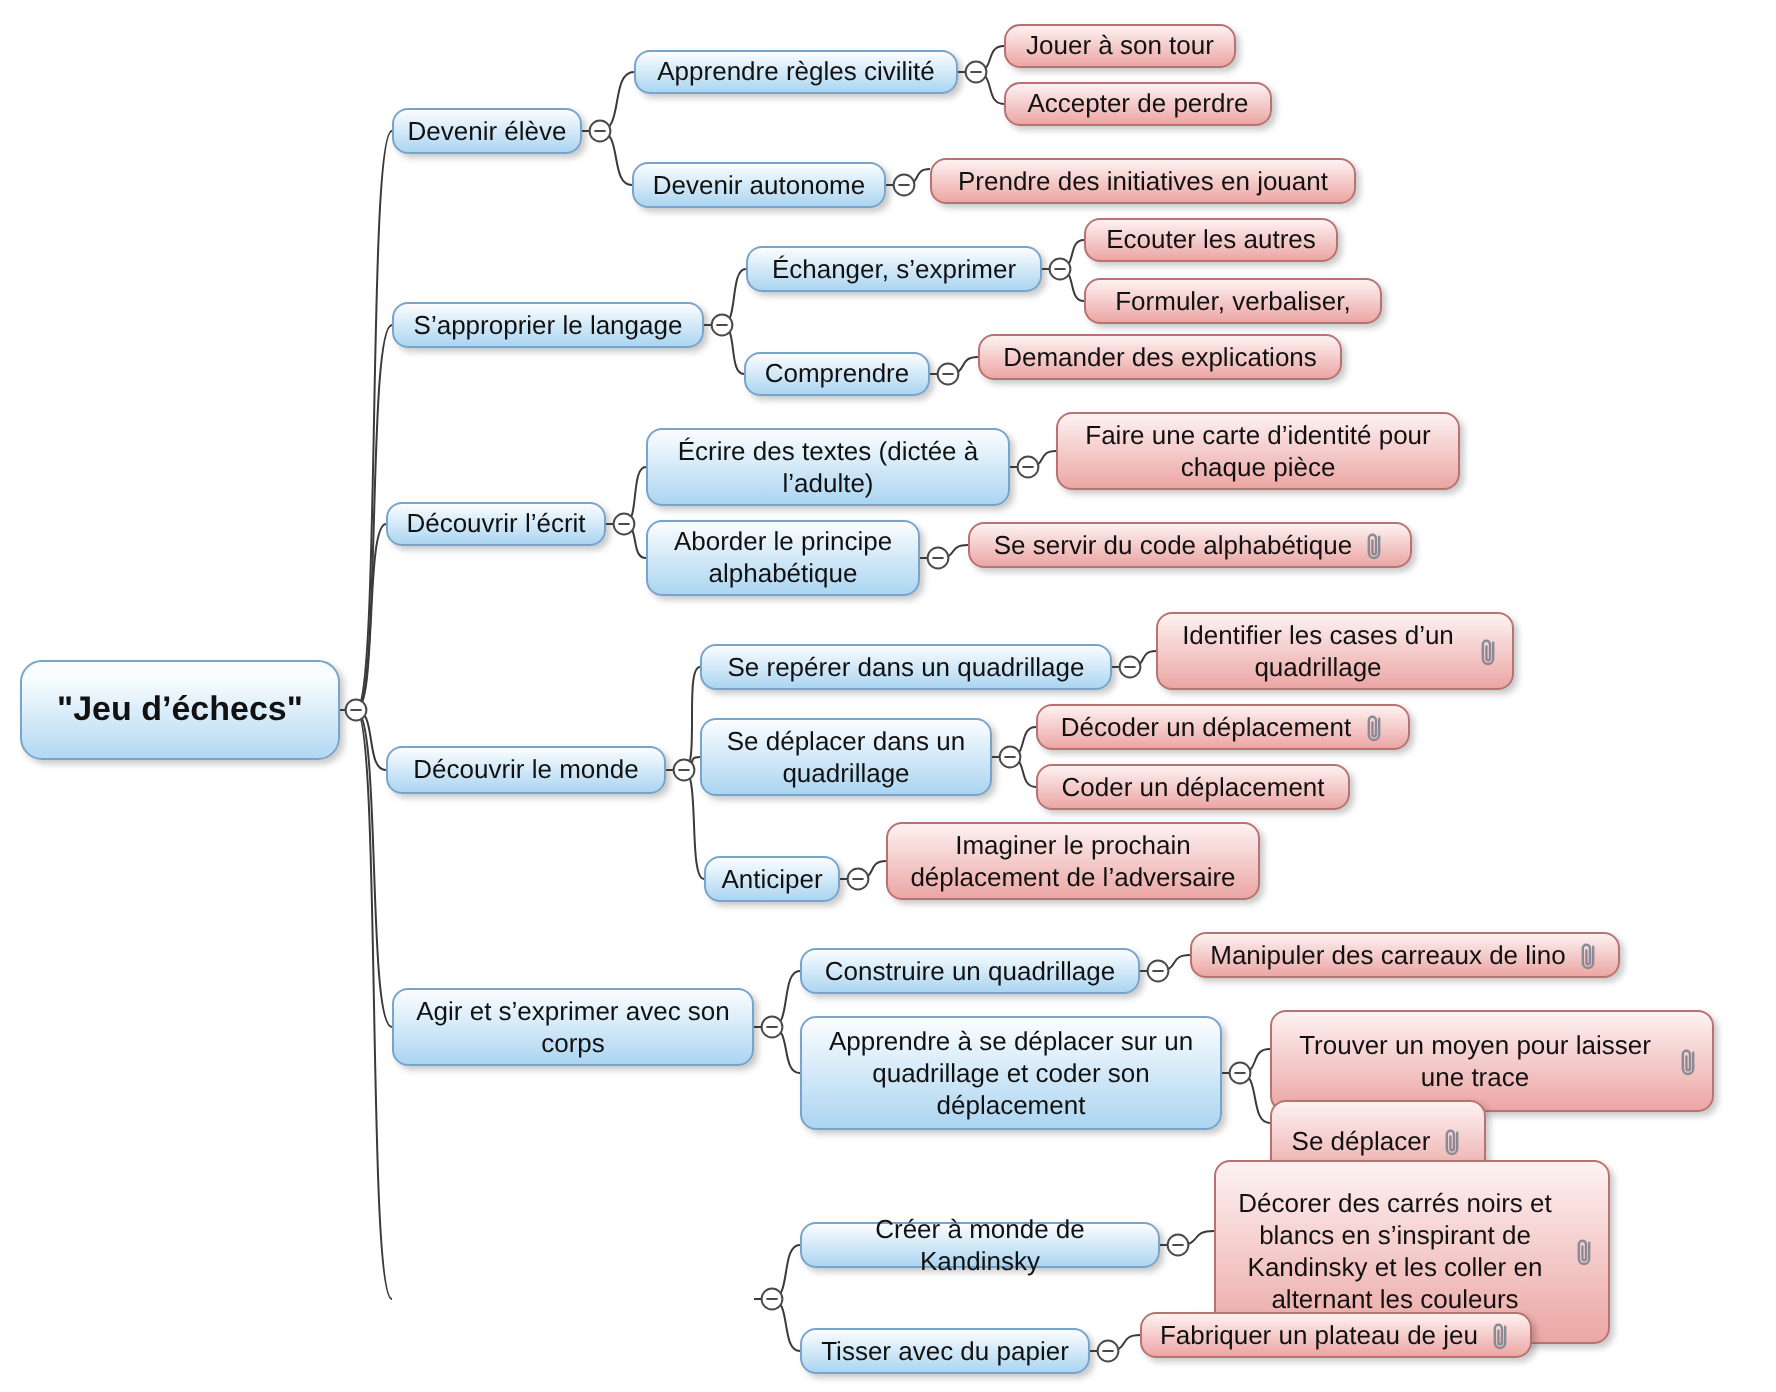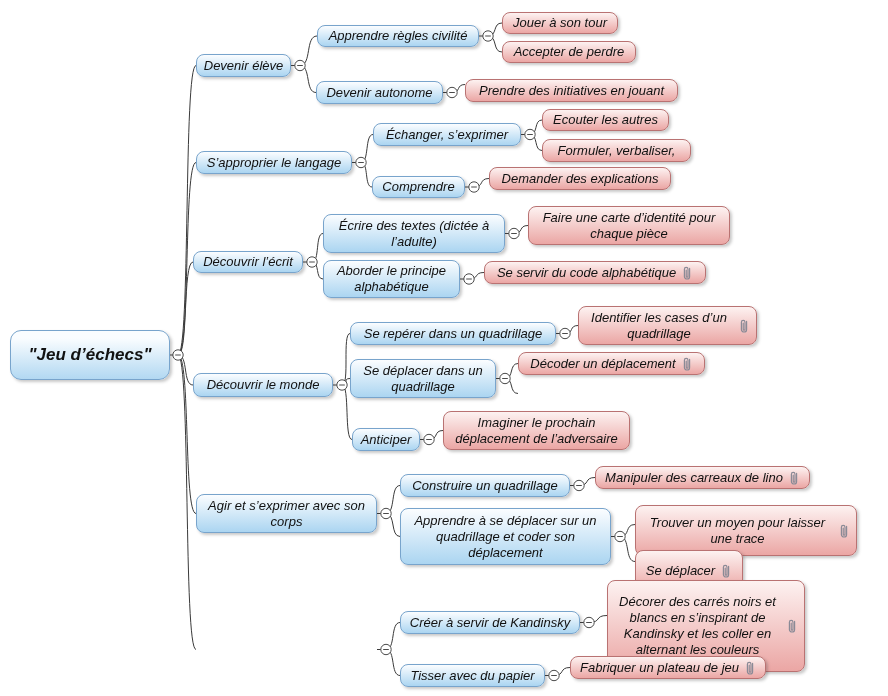--- a/index.html
+++ b/index.html
@@ -9,21 +9,21 @@
   .node{position:absolute;z-index:1;display:flex;align-items:center;justify-content:center;
         gap:5px;box-sizing:border-box;padding:2px 6px;text-align:center;
         font-size:13px;line-height:16px;color:#111;border-radius:8px;
         box-shadow:2px 2px 3px rgba(60,60,60,0.28);}
   .branch{background:linear-gradient(#fbfdff,#abd5f1);border:1px solid #78a4cc;}
   .leaf{background:linear-gradient(#fdf2f1,#eba6a4);border:1px solid #b97272;}
   .root-node{font-weight:bold;font-size:17px;line-height:20px;border-radius:11px;
         background:linear-gradient(#fafdff 15%,#b2d8f2);border:1px solid #78a4cc;}
   .clip{flex:0 0 auto;display:flex;align-items:center;}
   .clip svg{display:block;}
-  .lbl{display:block;font-style:italic;}
+  .lbl{display:block;}
 </style>
 </head>
 <body>
 
 <div id="canvas">
   <svg id="wires" width="888" height="696" viewBox="0 0 888 696">
       <path d="M 178 355 C 190.6 355, 183.4 65.5, 196 65.5" fill="none" stroke="#3a3a3a" stroke-width="1"></path>
       <path d="M 178 355 C 190.6 355, 183.4 162.5, 196 162.5" fill="none" stroke="#3a3a3a" stroke-width="1"></path>
       <path d="M 178 355 C 188.5 355, 182.5 262, 193 262" fill="none" stroke="#3a3a3a" stroke-width="1"></path>
       <path d="M 178 355 C 188.5 355, 182.5 385, 193 385" fill="none" stroke="#3a3a3a" stroke-width="1"></path>
@@ -208,21 +208,21 @@
   <div class="node branch" style="left:352px;top:428px;width:68px;height:23px">
       <span class="lbl">Anticiper</span>
     </div>
   <div class="node branch" style="left:400px;top:474px;width:170px;height:23px">
       <span class="lbl">Construire un quadrillage</span>
     </div>
   <div class="node branch" style="left:400px;top:508px;width:211px;height:57px">
       <span class="lbl">Apprendre à se déplacer sur un quadrillage et coder son déplacement</span>
     </div>
   <div class="node branch" style="left:400px;top:611px;width:180px;height:23px">
-      <span class="lbl">Créer à servir de Kandinsky</span>
+      <span class="lbl">Créer à monde de Kandinsky</span>
     </div>
   <div class="node branch" style="left:400px;top:664px;width:145px;height:23px">
       <span class="lbl">Tisser avec du papier</span>
     </div>
 
   <div class="node leaf" style="left:502px;top:12px;width:116px;height:22px">
       <span class="lbl">Jouer à son tour</span>
     </div>
   <div class="node leaf" style="left:502px;top:41px;width:134px;height:22px">
       <span class="lbl">Accepter de perdre</span>
@@ -259,20 +259,23 @@
       </span>
     </div>
   <div class="node leaf" style="left:518px;top:352px;width:187px;height:23px">
       <span class="lbl">Décoder un déplacement</span>
       <span class="clip">
         <svg width="12" height="16" viewBox="0 0 12 16">
           <path d="M8.6 3.4 v8 a2.6 2.6 0 0 1 -5.2 0 V4.2 a1.8 1.8 0 0 1 3.6 0 v7 a0.9 0.9 0 0 1 -1.8 0 V5.2" fill="none" stroke="#8a8a96" stroke-width="1.2" stroke-linecap="round"></path>
         </svg>
       </span>
     </div>
+  <div class="node leaf" style="left:518px;top:382px;width:157px;height:23px">
+      <span class="lbl">Coder un déplacement</span>
+    </div>
   <div class="node leaf" style="left:443px;top:411px;width:187px;height:39px">
       <span class="lbl">Imaginer le prochain déplacement de l’adversaire</span>
     </div>
   <div class="node leaf" style="left:595px;top:466px;width:215px;height:23px">
       <span class="lbl">Manipuler des carreaux de lino</span>
       <span class="clip">
         <svg width="12" height="16" viewBox="0 0 12 16">
           <path d="M8.6 3.4 v8 a2.6 2.6 0 0 1 -5.2 0 V4.2 a1.8 1.8 0 0 1 3.6 0 v7 a0.9 0.9 0 0 1 -1.8 0 V5.2" fill="none" stroke="#8a8a96" stroke-width="1.2" stroke-linecap="round"></path>
         </svg>
       </span>

